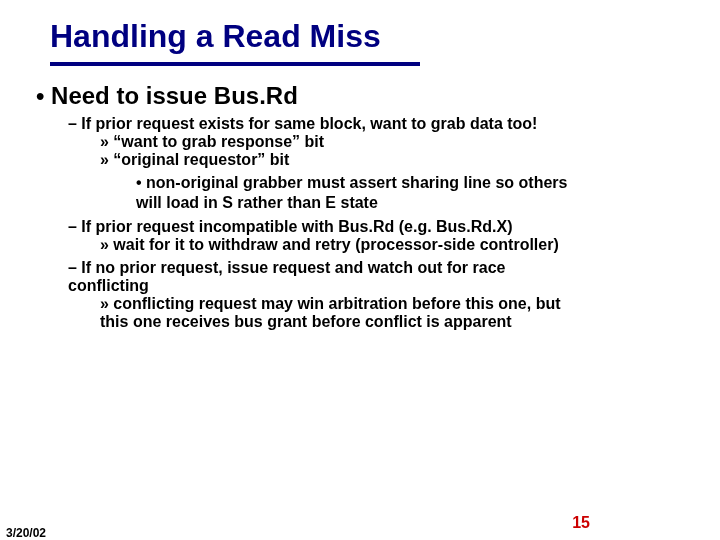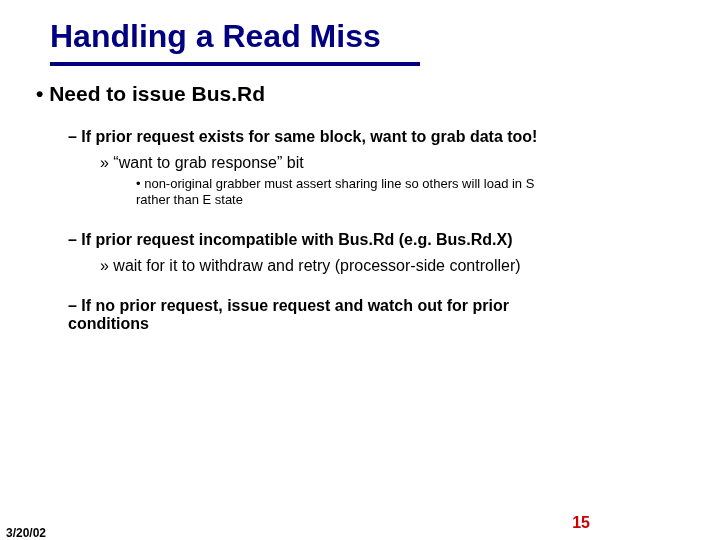--- a/index.html
+++ b/index.html
@@ -33,24 +33,24 @@
     width: 370px;
     height: 0;
     border-top: 4px solid #000080;
   }
   .body {
     position: absolute;
     left: 36px;
     top: 80px;
     right: 24px;
   }
-  .l1 { font-size: 21px; font-weight: bold; margin-top: 2px; }
-  .l2 { font-size: 16px; font-weight: bold; margin-left: 32px; margin-top: 22px; }
-  .l3 { font-size: 16px; font-weight: normal; margin-left: 64px; margin-top: 8px; }
-  .l4 { font-size: 13px; font-weight: normal; margin-left: 100px; margin-top: 4px; line-height: 1.25; padding-right: 10px; }
+  .l1 { font-size: 24px; font-weight: bold; margin-top: 2px; }
+  .l2 { font-size: 16px; font-weight: bold; margin-left: 32px; margin-top: 5px; }
+  .l3 { font-size: 16px; font-weight: bold; margin-left: 64px; margin-top: 0; }
+  .l4 { font-size: 16px; font-weight: bold; margin-left: 100px; margin-top: 4px; line-height: 1.25; padding-right: 10px; }
   .b1::before { content: "• "; }
   .b2::before { content: "– "; }
   .b3::before { content: "» "; }
   .b4::before { content: "• "; }
   .footer-date {
     position: absolute;
     left: 6px;
     bottom: 0;
     font-size: 12px;
     font-weight: bold;
@@ -70,24 +70,26 @@
 <div class="slide">
 
   <div class="title">Handling a Read Miss</div>
   <div class="title-rule"></div>
 
   <div class="body">
     <div class="l1 b1">Need to issue Bus.Rd</div>
 
     <div class="l2 b2">If prior request exists for same block, want to grab data too!</div>
     <div class="l3 b3">“want to grab response” bit</div>
+    <div class="l3 b3">“original requestor”  bit</div>
     <div class="l4 b4">non-original grabber must assert sharing line so others will load in S rather than E state</div>
 
     <div class="l2 b2">If prior request incompatible with Bus.Rd (e.g. Bus.Rd.X)</div>
     <div class="l3 b3">wait for it to withdraw and retry (processor-side controller)</div>
 
-    <div class="l2 b2">If no prior request, issue request and watch out for prior conditions</div>
+    <div class="l2 b2">If no prior request, issue request and watch out for race conflicting</div>
+    <div class="l3 b3">conflicting request may win arbitration before this one, but this one receives bus grant before conflict is apparent</div>
   </div>
 
   <div class="footer-date">3/20/02</div>
   <div class="footer-num">15</div>
 
 </div>
 
 </body></html>

